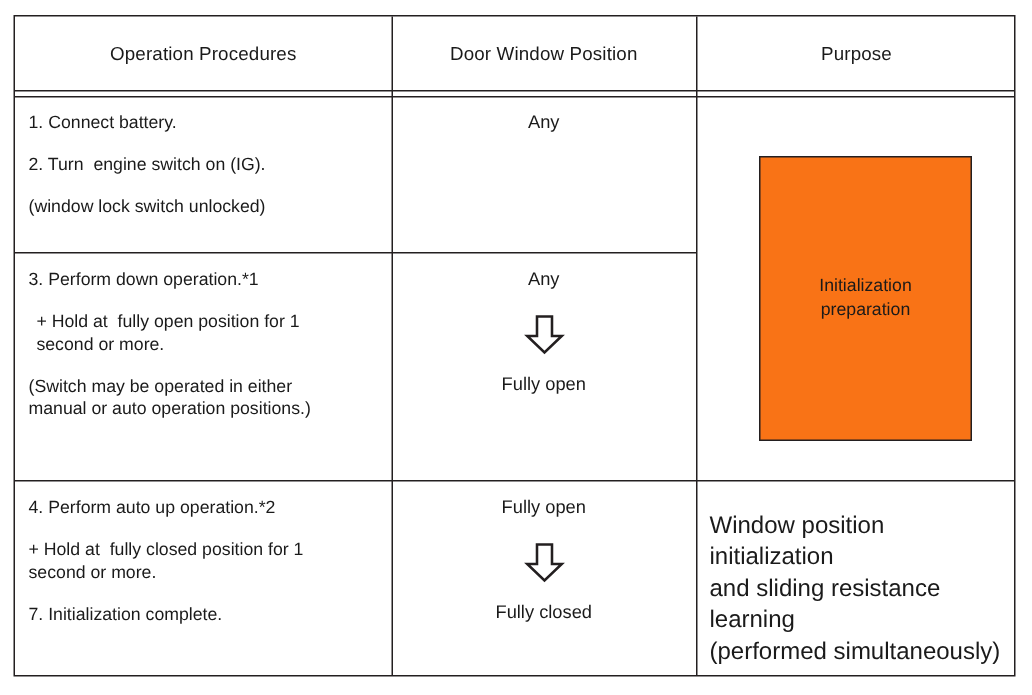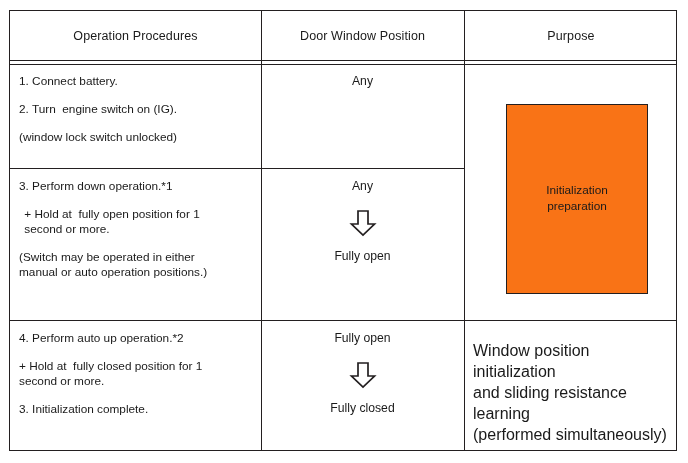--- a/index.html
+++ b/index.html
@@ -208,21 +208,21 @@
         </div>
         <p class="pos-label">Fully open</p>
       </div>
     </div>
 
     <div class="cell col-1 row-3">
       <div class="proc-body">
         <p class="proc-line">4. Perform auto up operation.*2</p>
         <p class="proc-line">+ Hold at  fully closed position for 1
 second or more.</p>
-        <p class="proc-line">3. Initialization complete.</p>
+        <p class="proc-line">7. Initialization complete.</p>
       </div>
     </div>
     <div class="cell col-2 row-3">
       <div class="pos-body">
         <p class="pos-label">Fully open</p>
         <div class="pos-arrow-wrap">
           <svg class="pos-arrow" width="30" height="30" viewBox="0 0 30 30">
             <polygon points="10,3 20,3 20,16 26.5,16 15,27 3.5,16 10,16" fill="#ffffff" stroke="#231f20" stroke-width="1.7" stroke-linejoin="miter"></polygon>
           </svg>
         </div>

